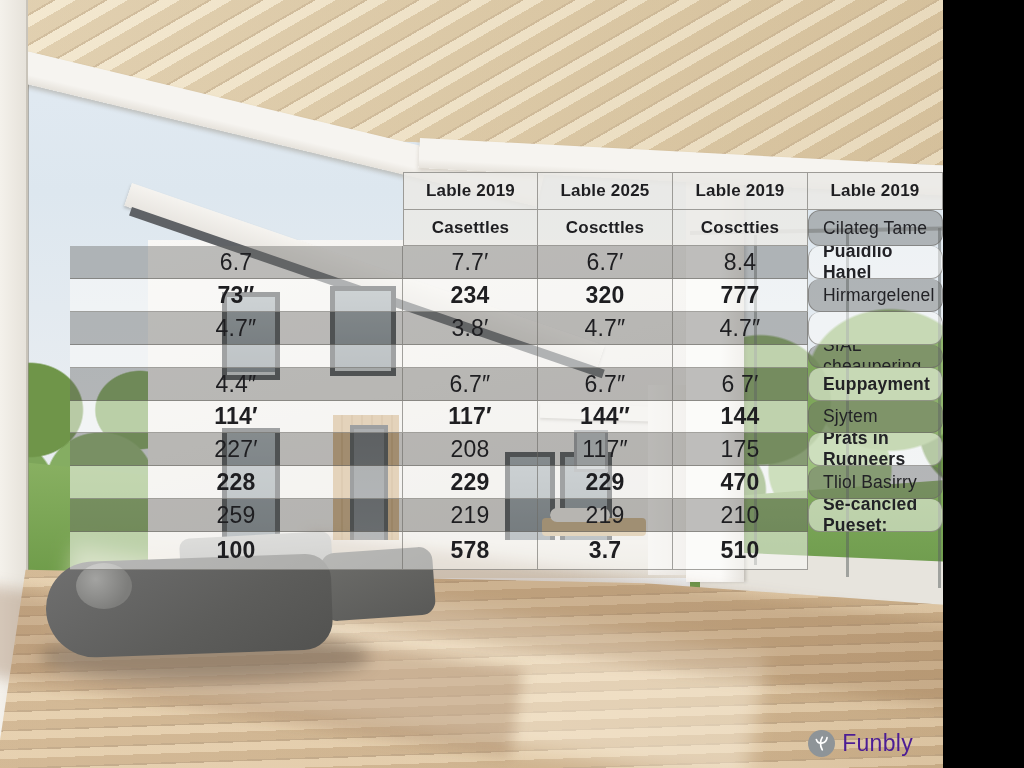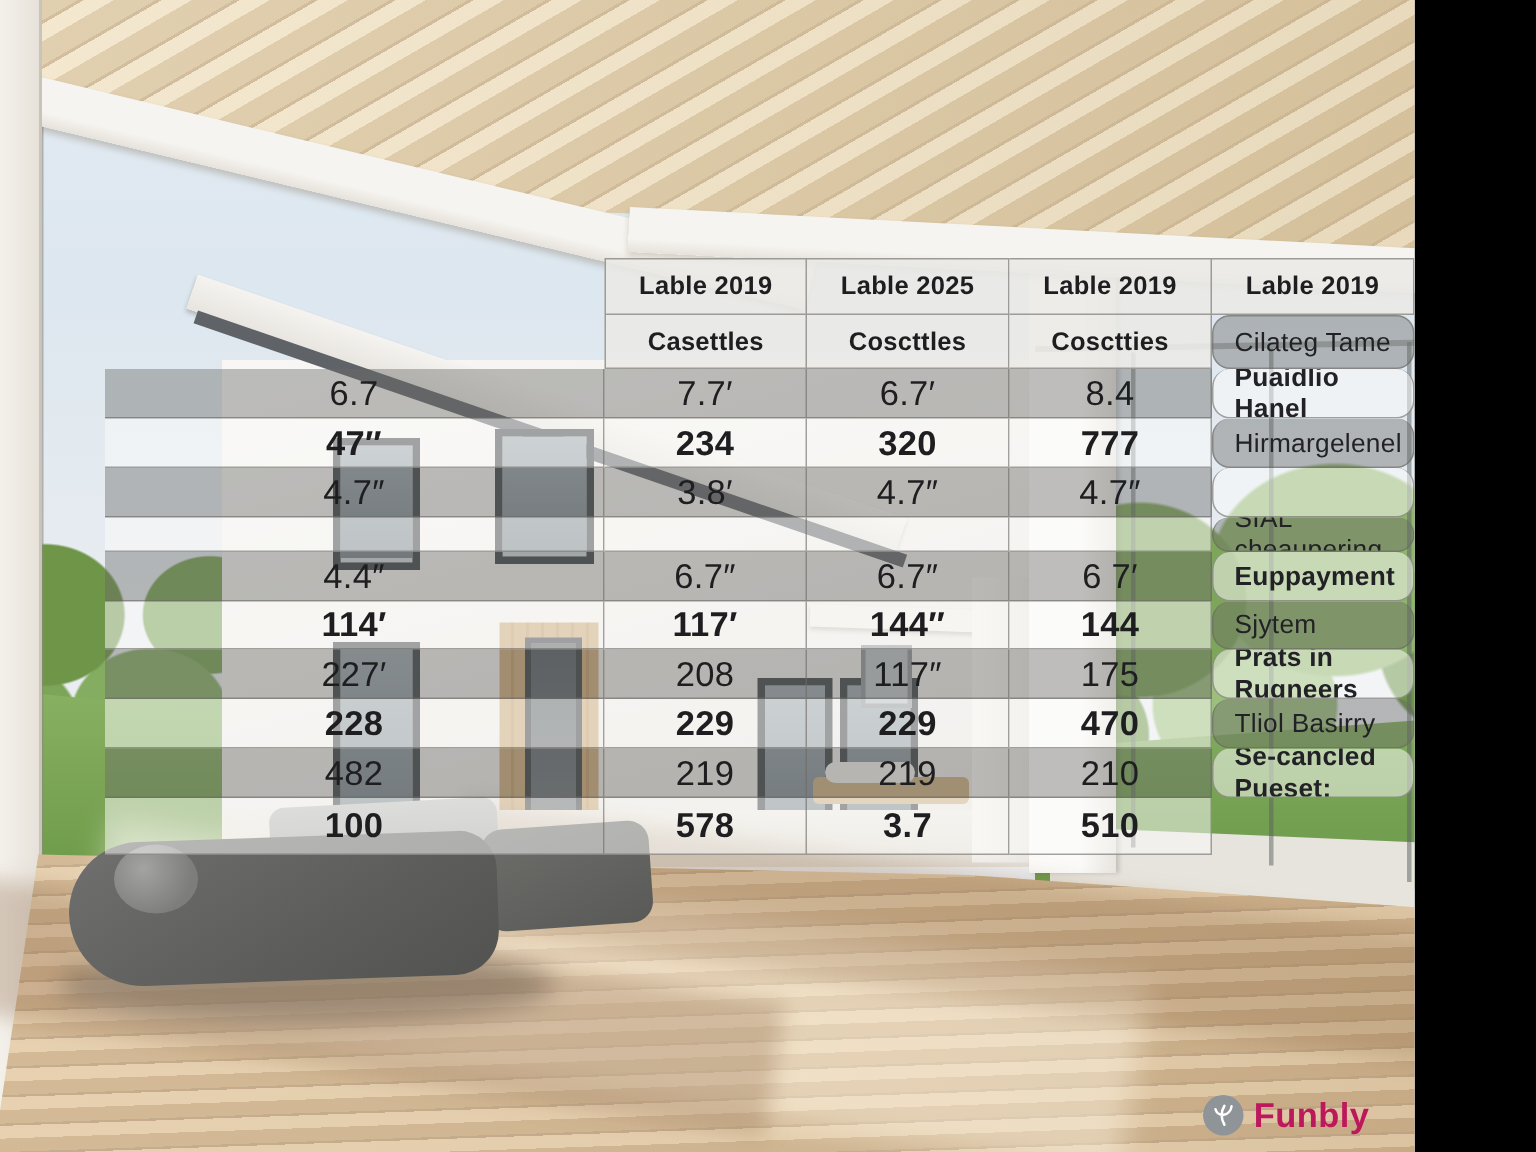--- a/index.html
+++ b/index.html
@@ -129,21 +129,21 @@
   .th-first{border-left:1px solid rgba(108,106,102,.62);}
   .lab{justify-content:flex-start;padding-left:14px;border-left:1px solid rgba(108,106,102,.62);
     font-size:17.5px;color:#222226;border-radius:12px;}
   .row-first{border-top:1px solid rgba(108,106,102,.62);}
   .dark{background:rgba(104,104,102,.42);}
   .light{background:rgba(252,252,250,.52);font-weight:bold;}
 
   
   .logo{right:30px;bottom:11px;z-index:11;display:flex;align-items:center;gap:7px;}
   .logo-circle{width:27px;height:27px;border-radius:50%;background:#8e9498;display:flex;align-items:center;justify-content:center;}
-  .logo-text{font-size:23px;font-weight:700;color:#be185d;letter-spacing:.3px;}
+  .logo-text{font-size:23px;font-weight:400;color:#4c1d95;letter-spacing:.3px;}
 </style>
 </head>
 <body>
 
 <div id="canvas">
 
   <div class="abs sky"></div>
   <div class="abs trees-left"></div>
   <div class="abs lawn-left"></div>
   <div class="abs trees-right"></div>
@@ -210,21 +210,21 @@
       <div class="cell blank"></div>
       <div class="cell th th-first">Casettles</div>
       <div class="cell th">Coscttles</div>
       <div class="cell th">Cosctties</div>
       <div class="cell lab dark row-first">Cilateg Tame</div>
       <div class="cell val dark">6.7</div>
       <div class="cell val dark">7.7′</div>
       <div class="cell val dark">6.7′</div>
       <div class="cell val dark">8.4</div>
       <div class="cell lab light">Puaidlio Hanel</div>
-      <div class="cell val light">47″</div>
+      <div class="cell val light">73″</div>
       <div class="cell val light">234</div>
       <div class="cell val light">320</div>
       <div class="cell val light">777</div>
       <div class="cell lab dark">Hirmargelenel</div>
       <div class="cell val dark">4.7″</div>
       <div class="cell val dark">3.8′</div>
       <div class="cell val dark">4.7″</div>
       <div class="cell val dark">4.7″</div>
       <div class="cell lab light"></div>
       <div class="cell val light"></div>
@@ -245,21 +245,21 @@
       <div class="cell val dark">227′</div>
       <div class="cell val dark">208</div>
       <div class="cell val dark">117″</div>
       <div class="cell val dark">175</div>
       <div class="cell lab light">Prats in Rugneers</div>
       <div class="cell val light">228</div>
       <div class="cell val light">229</div>
       <div class="cell val light">229</div>
       <div class="cell val light">470</div>
       <div class="cell lab dark">Tliol Basirry</div>
-      <div class="cell val dark">482</div>
+      <div class="cell val dark">259</div>
       <div class="cell val dark">219</div>
       <div class="cell val dark">219</div>
       <div class="cell val dark">210</div>
       <div class="cell lab light">Se-cancled Pueset:</div>
       <div class="cell val light">100</div>
       <div class="cell val light">578</div>
       <div class="cell val light">3.7</div>
       <div class="cell val light">510</div>
     </div>
 

